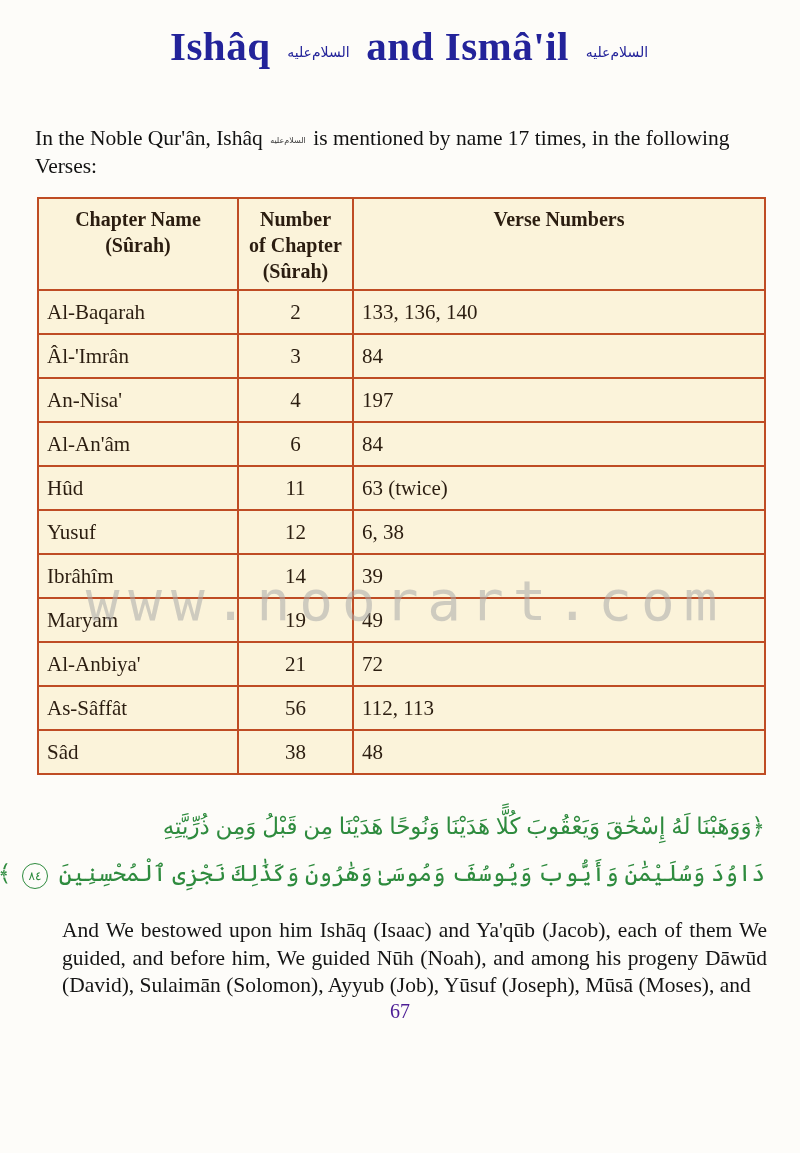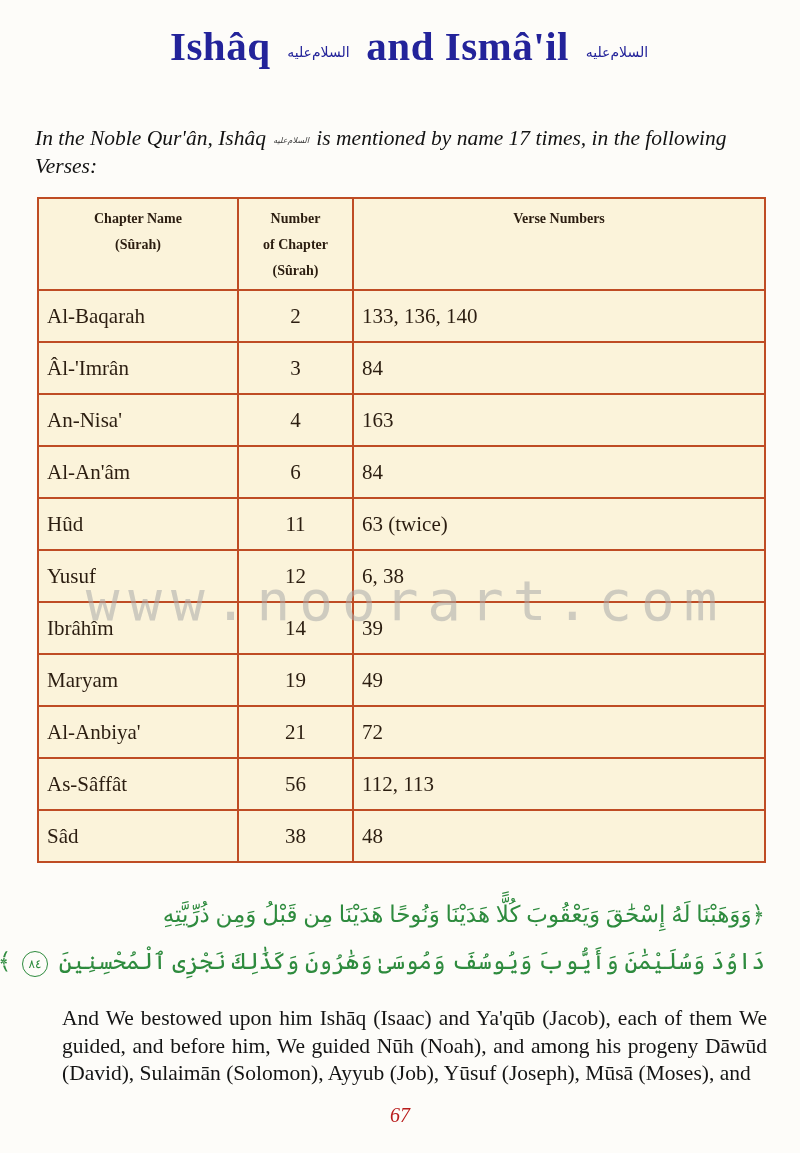--- a/index.html
+++ b/index.html
@@ -34,47 +34,46 @@
   }
   .honorific-lg { font-size: 14px; color: #23239a; transform: translateY(2px); margin: 0 6px; }
   .honorific-sm { font-size: 8px; color: #3a3a3a; transform: translateY(1px); margin: 0 2px; }
 
   
   .intro {
     margin: 54px 34px 4px 35px;
     font-size: 21.5px;
     line-height: 28px;
     color: #121212;
-    font-style: italic;
   }
 
   
   table.verses {
     margin: 17px 36px 0 37px;
     width: 727px;
     border-collapse: collapse;
     background: #fbf3da;
     table-layout: fixed;
   }
   table.verses th, table.verses td {
     border: 2px solid #bf4c24;
     color: #2b1d10;
   }
   table.verses th {
-    font-size: 14px;
+    font-size: 20px;
     font-weight: bold;
     text-align: center;
     vertical-align: top;
     padding-top: 7px;
     height: 92px;
     line-height: 26px;
   }
   table.verses td {
     font-size: 21px;
-    height: 52px;
+    height: 44px;
     padding: 2px 8px;
     vertical-align: middle;
   }
   col.c1 { width: 200px; }
   col.c2 { width: 115px; }
   col.c3 { width: 412px; }
   td.center { text-align: center; }
 
   
   .arabic {
@@ -104,25 +103,23 @@
   .translation {
     margin: 20px 33px 0 62px;
     font-size: 21.5px;
     line-height: 27.5px;
     text-align: justify;
     color: #141414;
   }
 
   
   .page-number {
-    margin-top: 16px;
     text-align: center;
     font-size: 20px;
-    color: #b91c1c;
-    font-style: italic;
+    color: #4c1d95;
   }
 
   
   .watermark {
     position: absolute;
     top: 546px;
     left: 0;
     width: 800px;
     text-align: center;
     font-family: "DejaVu Sans Mono", monospace;
@@ -191,21 +188,21 @@
         <td>133, 136, 140</td>
       </tr>
       <tr>
         <td>Âl-'Imrân</td>
         <td class="center">3</td>
         <td>84</td>
       </tr>
       <tr>
         <td>An-Nisa'</td>
         <td class="center">4</td>
-        <td>163</td>
+        <td>197</td>
       </tr>
       <tr>
         <td>Al-An'âm</td>
         <td class="center">6</td>
         <td>84</td>
       </tr>
       <tr>
         <td>Hûd</td>
         <td class="center">11</td>
         <td>63 (twice)</td>

